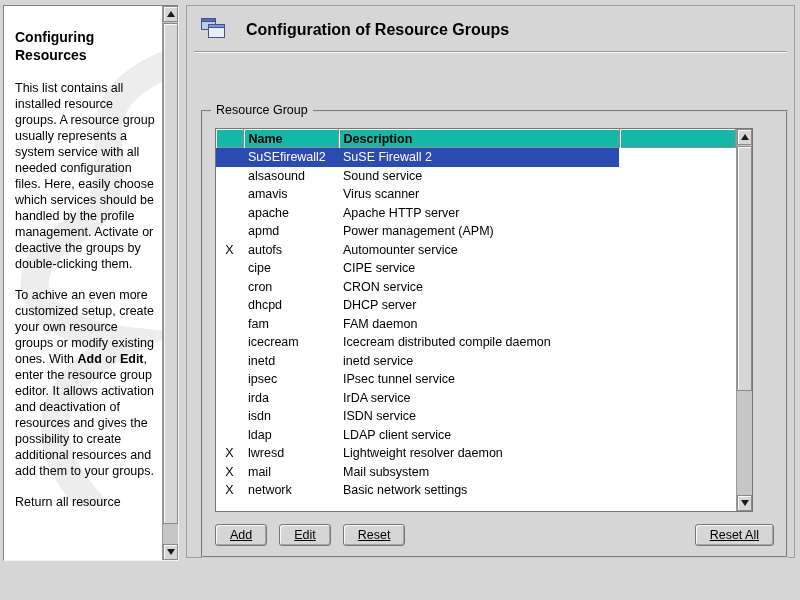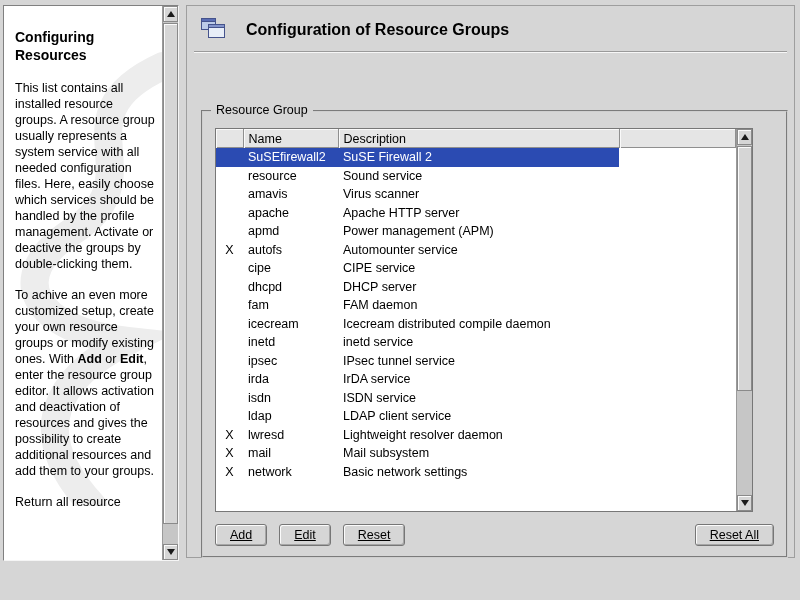--- a/index.html
+++ b/index.html
@@ -72,21 +72,21 @@
   }
 
   
   .table-frame {
     position:absolute; left:12px; top:16px; width:538px; height:384px;
     background:#fff; border:1px solid #777;
   }
   .tbl { position:absolute; left:0; top:0; right:16px; bottom:0; overflow:hidden; }
   table { border-collapse:collapse; table-layout:fixed; width:100%; }
   th {
-    height:19px; background:#e5e5e5; font-weight:normal; font-size:12.5px;
+    height:19px; background:#14b8a6; font-weight:bold; font-size:12.5px;
     text-align:left; padding:0 5px;
     border-right:1px solid #8f8f8f;
     box-shadow: inset 1px 1px 0 #fafafa, inset 0 -1px 0 #8f8f8f;
     white-space:nowrap; overflow:hidden;
   }
   td {
     height:18.5px; font-size:12.5px; color:#000; padding:0 5px;
     white-space:nowrap; overflow:hidden;
   }
   td.col-x { text-align:center; padding:0 2px; }
@@ -183,21 +183,21 @@
             </thead>
             <tbody id="table-body">
                 <tr class="selected">
                   <td class="col-x"></td>
                   <td class="col-name">SuSEfirewall2</td>
                   <td class="col-desc">SuSE Firewall 2</td>
                   <td class="col-rest"></td>
                 </tr>
                 <tr>
                   <td class="col-x"></td>
-                  <td class="col-name">resource</td>
+                  <td class="col-name">alsasound</td>
                   <td class="col-desc">Sound service</td>
                   <td class="col-rest"></td>
                 </tr>
                 <tr>
                   <td class="col-x"></td>
                   <td class="col-name">amavis</td>
                   <td class="col-desc">Virus scanner</td>
                   <td class="col-rest"></td>
                 </tr>
                 <tr>
@@ -215,20 +215,26 @@
                 <tr>
                   <td class="col-x">X</td>
                   <td class="col-name">autofs</td>
                   <td class="col-desc">Automounter service</td>
                   <td class="col-rest"></td>
                 </tr>
                 <tr>
                   <td class="col-x"></td>
                   <td class="col-name">cipe</td>
                   <td class="col-desc">CIPE service</td>
+                  <td class="col-rest"></td>
+                </tr>
+                <tr>
+                  <td class="col-x"></td>
+                  <td class="col-name">cron</td>
+                  <td class="col-desc">CRON service</td>
                   <td class="col-rest"></td>
                 </tr>
                 <tr>
                   <td class="col-x"></td>
                   <td class="col-name">dhcpd</td>
                   <td class="col-desc">DHCP server</td>
                   <td class="col-rest"></td>
                 </tr>
                 <tr>
                   <td class="col-x"></td>

